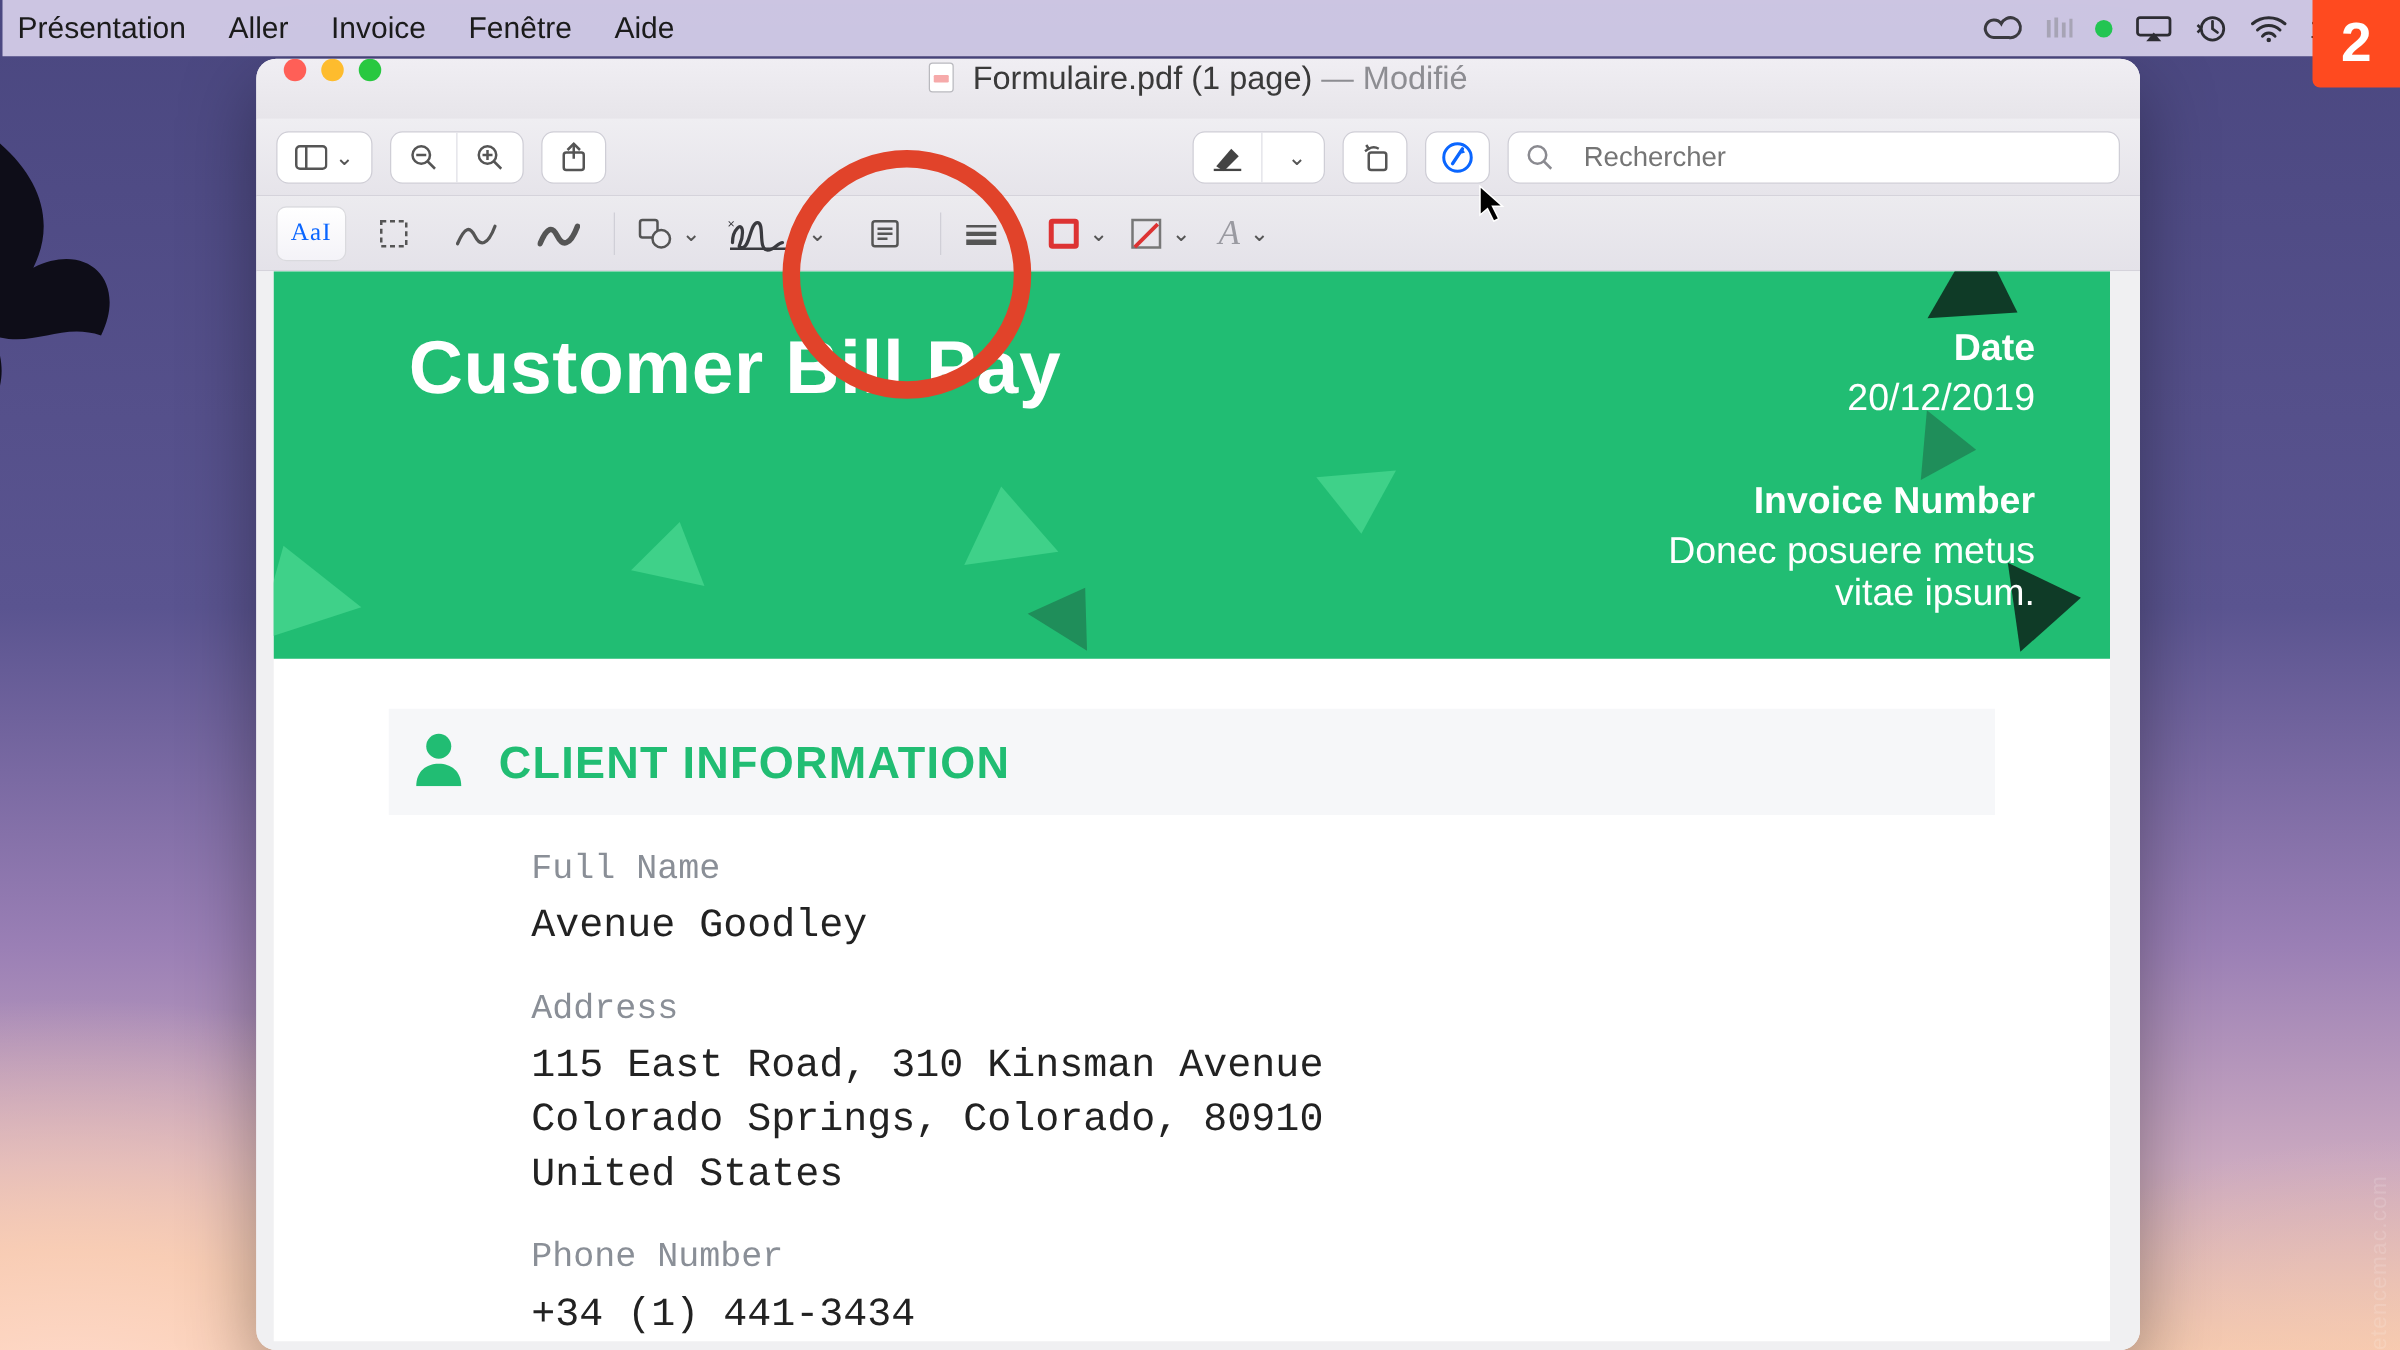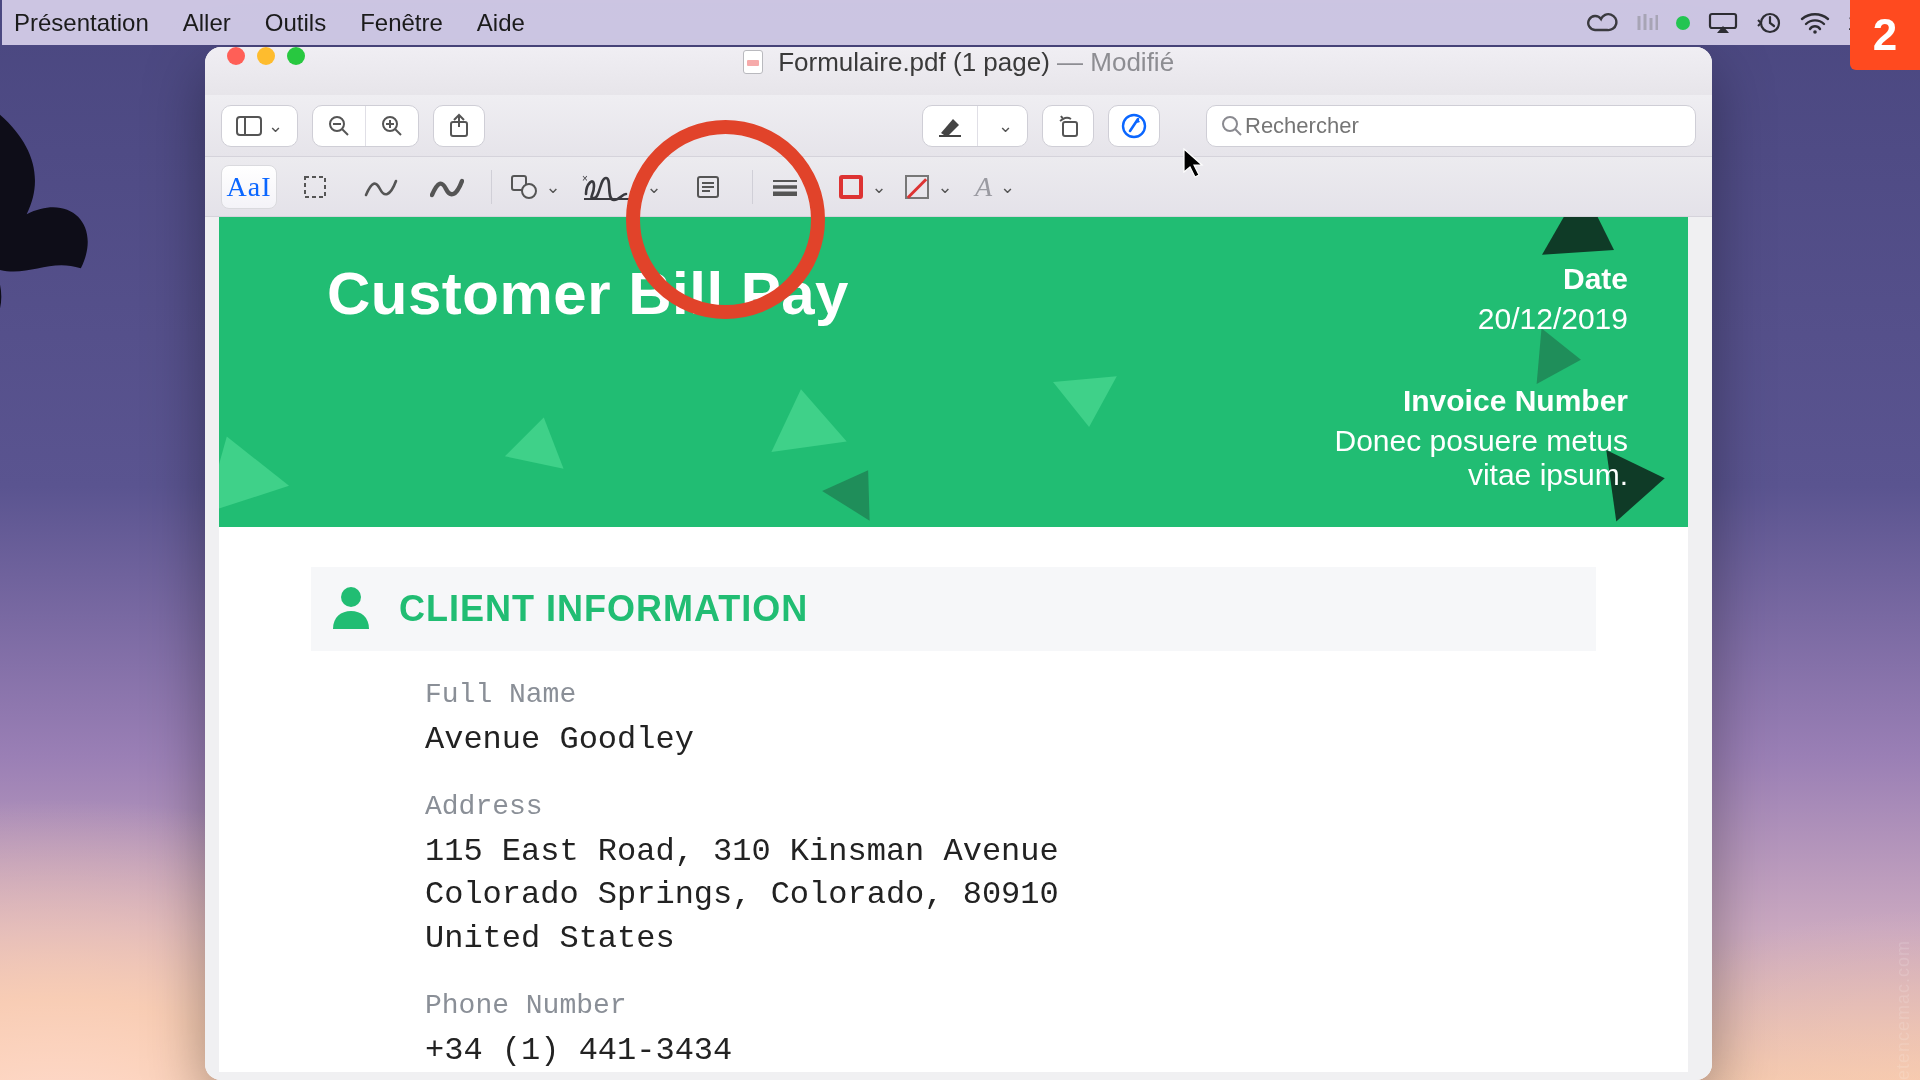--- a/index.html
+++ b/index.html
@@ -46,31 +46,31 @@
   .title-center .mod { color:#8d8d92; }
   .doc-ico { display:inline-block; width:20px; height:24px; background:#fff; border:1px solid #b9b9be; border-radius:3px; vertical-align:-3px; margin-right:8px; position:relative;}
   .doc-ico::after{content:""; position:absolute; left:3px; right:3px; top:9px; height:6px; background:#e55; opacity:.5; border-radius:1px;}
 
   .toolbar { height:62px; background:linear-gradient(#efeef2,#e6e4ea); border-bottom:1px solid #d5d3db; display:flex; align-items:center; padding:0 16px; gap:14px;}
   .tb-seg { display:flex; align-items:center; height:42px; background:#fff; border:1px solid #cfced6; border-radius:10px; overflow:hidden;}
   .tb-btn { display:flex; align-items:center; justify-content:center; height:42px; min-width:52px; background:#fff; border:1px solid #cfced6; border-radius:10px; cursor:default;}
   .tb-seg .tb-part { display:flex; align-items:center; justify-content:center; height:100%; padding:0 14px; border-right:1px solid #e0dfe6;}
   .tb-seg .tb-part:last-child{border-right:none;}
   .tb-gap { flex:1; }
-  .search { flex:0 0 490px; height:42px; background:#fff; border:1px solid #cfced6; border-radius:10px; display:flex; align-items:center; padding:0 14px; gap:2px;margin-left:32px;}
+  .search { flex:0 0 490px; height:42px; background:#fff; border:1px solid #cfced6; border-radius:10px; display:flex; align-items:center; padding:0 14px; gap:24px;}
   .search input { border:none; outline:none; font-size:22px; flex:1; color:#555; background:transparent;}
   .chev { font-size:18px; color:#555; margin-left:6px;}
 
   .markup-bar { height:60px; background:linear-gradient(#ecebef,#e4e2e9); border-bottom:1px solid #d5d3db; display:flex; align-items:center; padding:0 16px; gap:10px; position:relative;}
   .mk { display:flex; align-items:center; justify-content:center; height:44px; min-width:56px; border-radius:8px; cursor:default;}
   .mk.sel { background:linear-gradient(#fff,#f4f3f8); border:1px solid #dadade;}
   .mk svg{display:block;}
   .mk .chev{margin-left:8px;}
   .vline{width:1px; height:34px; background:#d0cfd7; margin:0 6px;}
-  .aai { font-family: Georgia, serif; font-size:28px; color:#0a66ff; letter-spacing:1px;}
+  .aai { font-family: Georgia, serif; font-size:20px; color:#0a66ff; letter-spacing:1px;}
   .shape-box{position:relative;width:26px;height:24px;}
   .shape-box .sq{position:absolute;left:0;top:0;width:16px;height:16px;border:2px solid #555;border-radius:3px;}
   .shape-box .ci{position:absolute;right:0;bottom:0;width:16px;height:16px;border:2px solid #555;border-radius:50%;background:#ecebef;}
   .thick-sq{width:24px;height:24px;border:4px solid #d33;border-radius:3px;}
   .diagstrike{position:relative;width:24px;height:24px;border:2px solid #777;}
   .diagstrike::after{content:"";position:absolute;left:-3px;right:-3px;top:50%;border-top:3px solid #d33;transform:rotate(-45deg);}
   .Aglyph{font-family:Georgia,serif;font-size:28px;font-style:italic;color:#9a9aa1;}
 
   .highlight-ring{position:absolute; left:421px; top:-37px; width:199px; height:199px; border:14px solid #e1432a; border-radius:50%; pointer-events:none; z-index:30;}
   .cursor-arrow{position:absolute; left:978px; top:101px; z-index:35; pointer-events:none;}
@@ -113,21 +113,21 @@
   <svg viewBox="0 0 200 240">
       <path d="M10 0 C60 30 80 70 60 110 C100 90 130 120 110 160 C80 150 60 170 30 160 C50 200 20 230 0 240 L0 0 Z" fill="#0e0d18"></path>
     </svg>
 </div>
 <div class="watermark">www.competencemac.com</div>
 
 <div class="menubar">
   <div class="menu-left">
     <span class="menu-item">Présentation</span>
     <span class="menu-item">Aller</span>
-    <span class="menu-item">Outils</span>
+    <span class="menu-item">Invoice</span>
     <span class="menu-item">Fenêtre</span>
     <span class="menu-item">Aide</span>
   </div>
   <div class="menu-right">
     <span>
         <svg width="34" height="22" viewBox="0 0 34 22">
           <path d="M11 18a7 7 0 1 1 6-11 8 8 0 1 1 6 11H11z" fill="none" stroke="#3a3a3f" stroke-width="2.4"></path>
         </svg>
       </span>
     <span>

